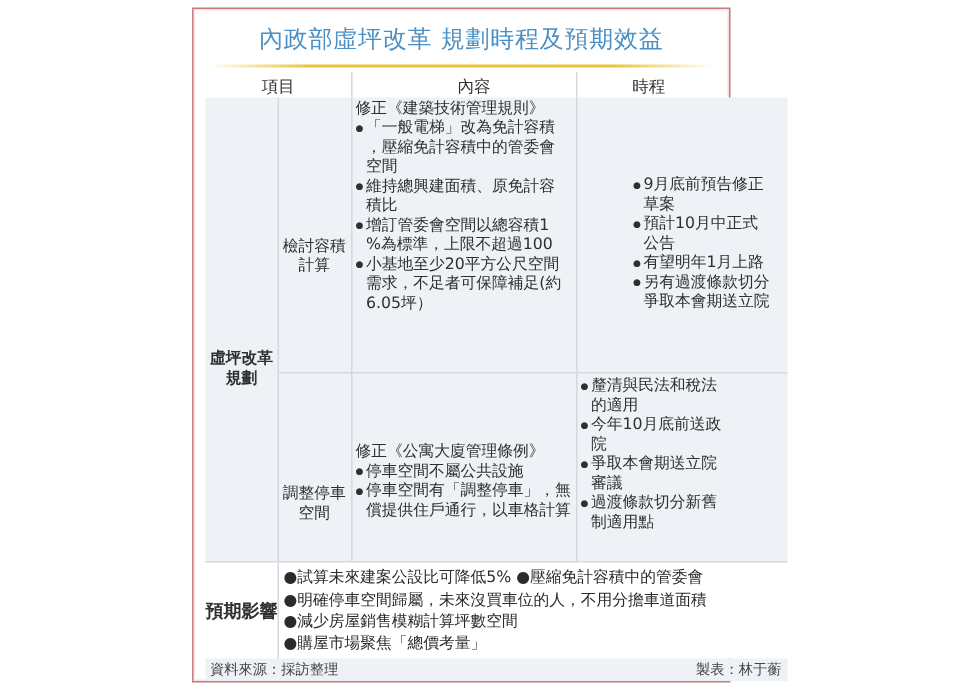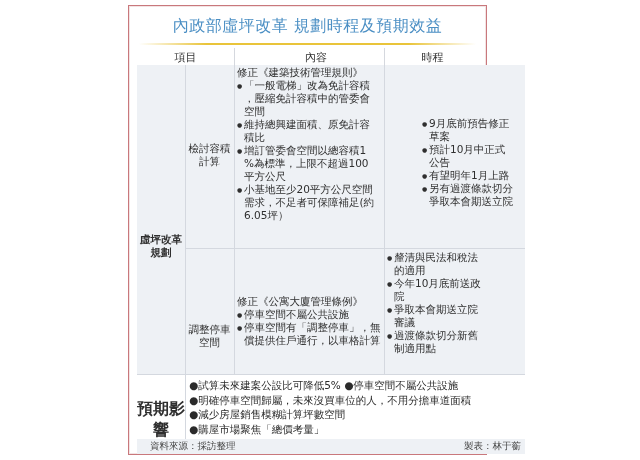--- a/index.html
+++ b/index.html
@@ -18,24 +18,24 @@
     .hdr .vline { position: absolute; top: 0; bottom: 0; width: 1px; background: #d5d8de; }
     .main { position: relative; height: 309px; background: #eef1f5; }
     .vsep { position: absolute; width: 1px; background: #d4d8df; }
     .hsep { position: absolute; height: 1px; background: #d4d8df; }
     .cell { position: absolute; font-size: 10.5px; line-height: 13px; color: #2f2f2f; }
     .center { text-align: center; }
     .bul { position: relative; padding-left: 7px; }
     .bul::before { content: "●"; position: absolute; left: 0; top: 0; font-size: 6px; line-height: 13px; }
     .impact { position: relative; height: 64px; background: #ffffff; border-top: 1px solid #d4d8df; }
     .impact-label { position: absolute; left: 0; width: 48px; top: 24px; text-align: center;
-             font-size: 16px; font-weight: bold; color: #2f2f2f; }
+             font-size: 12px; font-weight: bold; color: #2f2f2f; }
     .impact-body { position: absolute; left: 52px; top: 3px; font-size: 10.5px; line-height: 14.5px; white-space: nowrap; }
     .footer { position: relative; height: 15px; background: #eef1f5; font-size: 9.5px; color: #444; margin-top: 0px; }
-    .footer .l { position: absolute; left: 13px; top: 1px; }
+    .footer .l { position: absolute; left: 3px; top: 1px; }
     .footer .r { position: absolute; right: 4px; top: 1px; }
     .strong { font-weight: bold; margin-top: 28px; }
   </style>
 </head>
 <body>
 
 <div class="frame">
   <div class="title">內政部虛坪改革  規劃時程及預期效益</div>
   <div class="title-underline"></div>
 
@@ -53,39 +53,38 @@
       <div class="vsep" style="left:48px;top:0;bottom:0;"></div>
       <div class="vsep" style="left:97px;top:0;bottom:0;"></div>
       <div class="vsep" style="left:247px;top:0;bottom:0;"></div>
       <div class="hsep" style="left:48px;right:0;top:183px;"></div>
 
       <div class="cell center strong" style="left:0;width:48px;top:140px;">
         <div>虛坪改革</div>
         <div>規劃</div>
       </div>
 
-      <div class="cell center" style="left:48px;width:49px;top:77px;">
+      <div class="cell center" style="left:48px;width:49px;top:93px;">
         <div>檢討容積</div>
         <div>計算</div>
       </div>
       <div class="cell" style="left:100px;width:148px;top:1px;">
         <div>修正《建築技術管理規則》</div>
         <div class="bul">
           <div>「一般電梯」改為免計容積</div>
           <div>，壓縮免計容積中的管委會</div>
           <div>空間</div>
         </div>
         <div class="bul">
           <div>維持總興建面積、原免計容</div>
           <div>積比</div>
         </div>
         <div class="bul">
           <div>增訂管委會空間以總容積1</div>
           <div>%為標準，上限不超過100</div>
-          <div>平方公尺</div>
         </div>
         <div class="bul">
           <div>小基地至少20平方公尺空間</div>
           <div>需求，不足者可保障補足(約</div>
           <div>6.05坪）</div>
         </div>
       </div>
       <div class="cell" style="left:250px;width:94px;top:52px;margin-left:35px;">
         <div class="bul">
           <div>9月底前預告修正</div>
@@ -135,21 +134,21 @@
           <div>過渡條款切分新舊</div>
           <div>制適用點</div>
         </div>
       </div>
     </div>
 
     <div class="impact">
       <div class="vsep" style="left:48px;top:0;bottom:0;"></div>
       <div class="impact-label">預期影響</div>
       <div class="impact-body">
-        <div>●試算未來建案公設比可降低5%  ●停車空間不屬公共設施</div>
+        <div>●試算未來建案公設比可降低5%  ●壓縮免計容積中的管委會</div>
         <div>●明確停車空間歸屬，未來沒買車位的人，不用分擔車道面積</div>
         <div>●減少房屋銷售模糊計算坪數空間</div>
         <div>●購屋市場聚焦「總價考量」</div>
       </div>
     </div>
 
     <div class="footer">
       <span class="l">資料來源：採訪整理</span>
       <span class="r">製表：林于蘅</span>
     </div>

